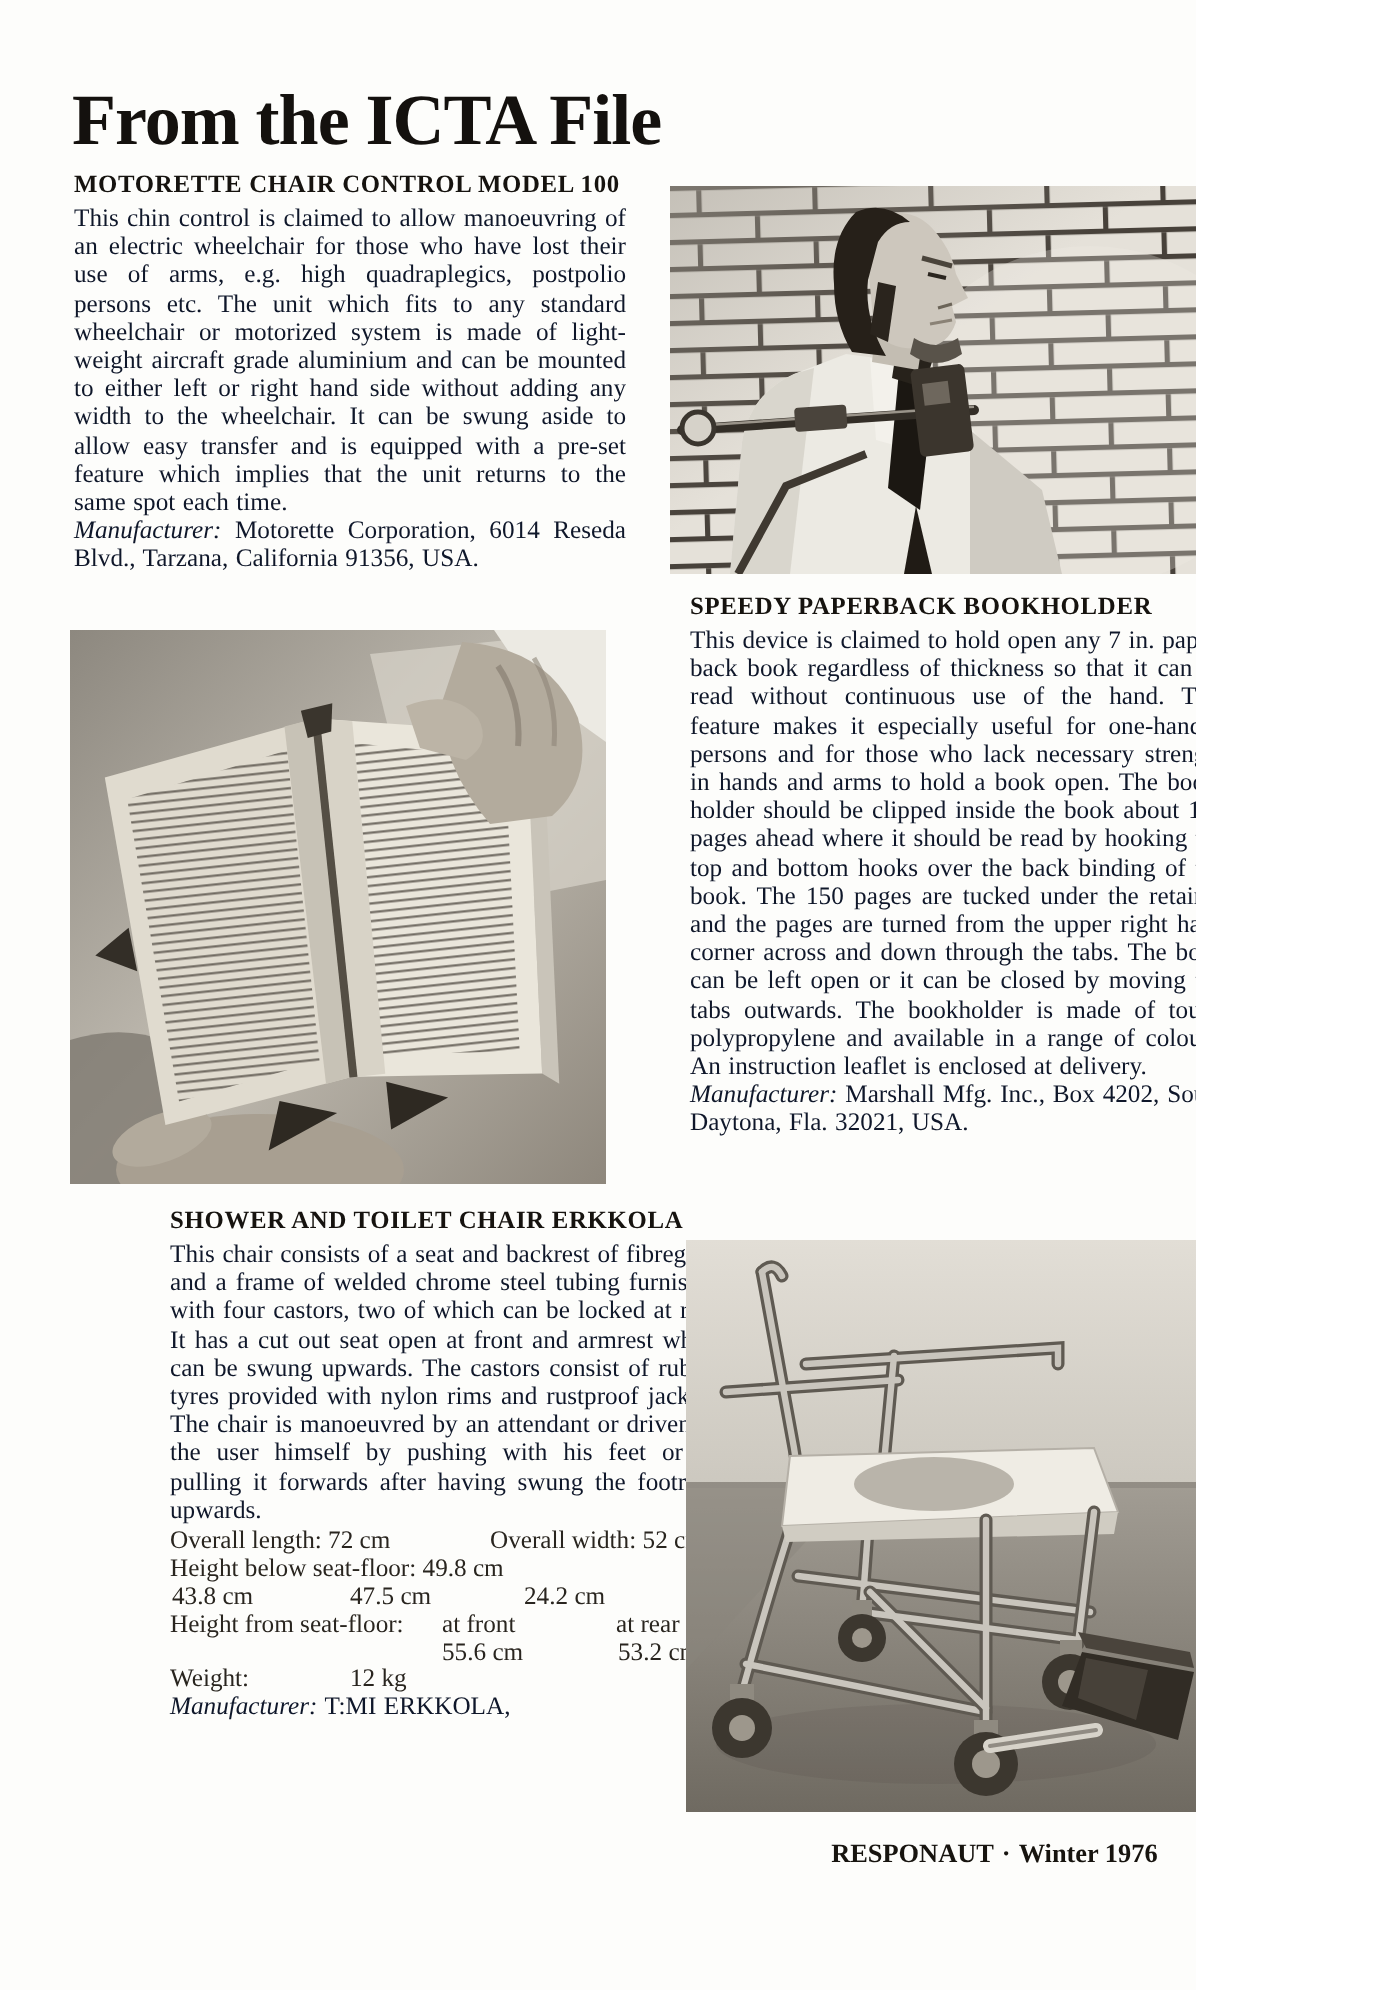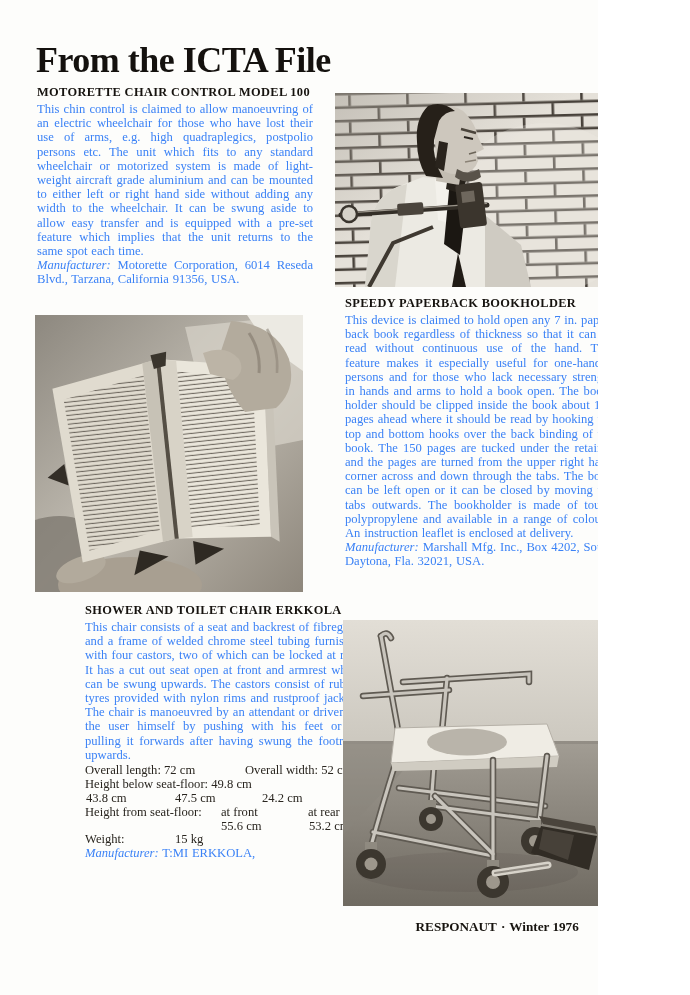--- a/index.html
+++ b/index.html
@@ -14,21 +14,21 @@
     font-size:36px; font-weight:bold; line-height:1; letter-spacing:-0.5px;
     color:#14110e;
   }
   .article { position:absolute; }
   .a-heading {
     font-size:12.4px; font-weight:bold; letter-spacing:0.35px;
     margin:0 0 3px 0; color:#16130f; line-height:13px;
   }
   .a-body, .manu {
     font-size:12.6px; line-height:14.2px; text-align:justify;
-    margin:0; color:#3b82f6; word-spacing:0.6px;
+    margin:0; color:#0f172a; word-spacing:0.6px;
   }
   .manu .lbl { font-style:italic;font-family:Liberation Serif, serif; }
   .specs { position:relative; font-size:12.6px; color:#29251f; margin-top:1px; }
   .srow { position:relative; height:13.9px; }
   .srow .sc { position:absolute; top:0; white-space:nowrap; }
   .photo { position:absolute; background:#cfcbc3; box-shadow:0 0 0 1px #d8d5ce inset; }
   .photo svg { display:block; width:100%; height:100%; }
   .footer {
     position:absolute; left:345px; top:919px; width:268px;
     text-align:right; font-weight:bold; font-size:13.2px; color:#17140f;
@@ -165,21 +165,21 @@
         <span class="sc" style="left:0">Height from seat-floor:</span>
         <span class="sc" style="left:136px">at front</span>
         <span class="sc" style="left:223px">at rear</span>
       </div>
       <div class="srow">
         <span class="sc" style="left:136px">55.6 cm</span>
         <span class="sc" style="left:224px">53.2 cm</span>
       </div>
       <div class="srow">
         <span class="sc" style="left:0">Weight:</span>
-        <span class="sc" style="left:90px">15 kg</span>
+        <span class="sc" style="left:90px">12 kg</span>
       </div>
     </div>
     <p class="manu"><span class="lbl">Manufacturer:</span> <span>T:MI ERKKOLA,</span></p>
   </div>
 
   <div class="photo" style="left:343px; top:620px; width:265px; height:286px;">
     <svg viewBox="0 0 265 286" preserveAspectRatio="none">
       <defs>
         <linearGradient id="wall3" x1="0" y1="0" x2="0" y2="1">
           <stop offset="0" stop-color="#e2ded6"></stop>

